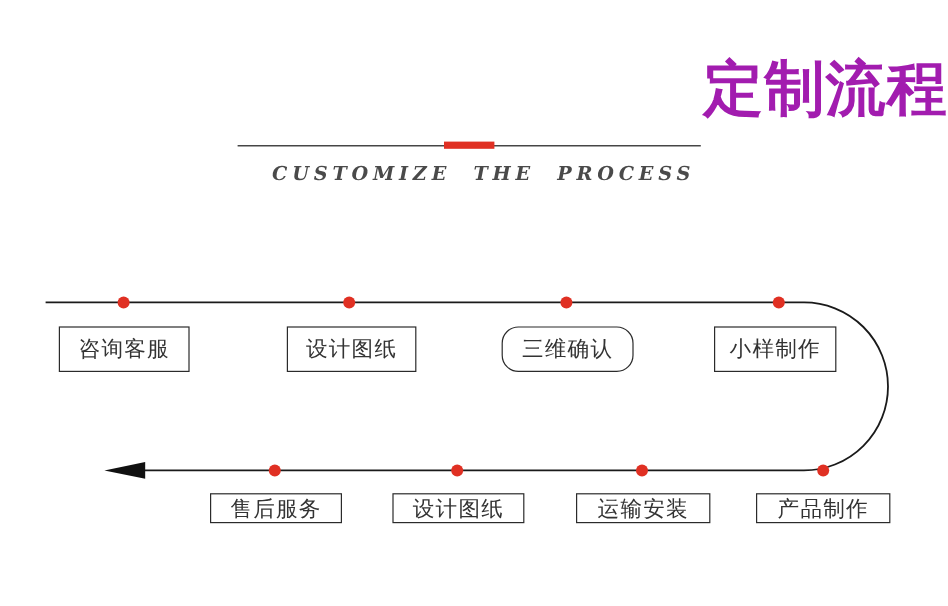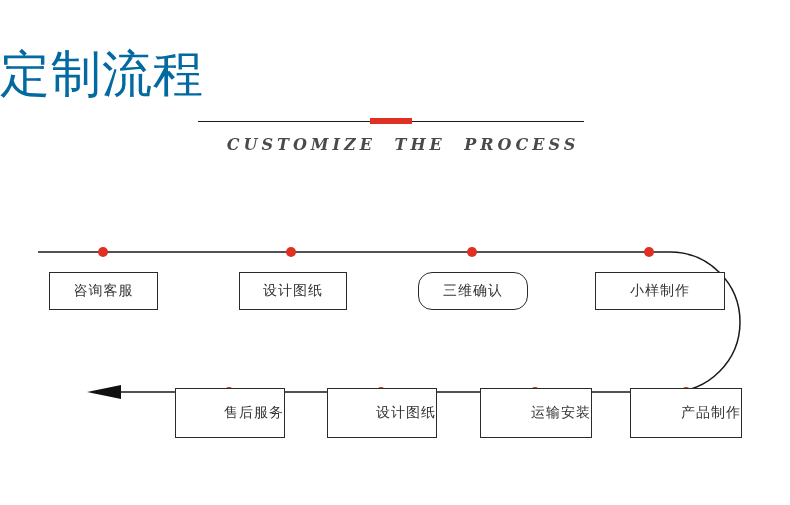--- a/index.html
+++ b/index.html
@@ -10,25 +10,25 @@
   html,body{margin:0;padding:0;background:#ffffff;}
   .page{
     position:relative;
     width:790px;height:505px;
     background:#ffffff;
     font-family:"DejaVu Sans","Liberation Sans",sans-serif;
     overflow:hidden;
   }
   .title{
     position:absolute;left:0;right:0;top:46px;
-    text-align:left;
+    text-align:right;
     font-size:50px;line-height:56px;
-    font-weight:normal;
+    font-weight:bold;
     letter-spacing:1px;
-    color:#0369a1;
+    color:#a21caf;
   }
   .divider{
     position:absolute;left:198px;top:121px;
     width:386px;height:1px;
     background:var(--line);
   }
   .divider-accent{
     position:absolute;left:370px;top:118px;
     width:42px;height:6px;
     background:var(--accent);
@@ -54,30 +54,30 @@
     stroke-width:1.5;
   }
   .arrowhead{fill:#111111;}
   .dot{fill:var(--accent);}
   .step-box{
     position:absolute;
     box-sizing:border-box;
     border:1px solid #2b2b2b;
     background:#ffffff;
     display:flex;align-items:center;justify-content:center;
-    font-size:14px;
+    font-size:18px;
     color:var(--text);
     letter-spacing:1px;
   }
   .row-top{top:272px;height:38px;}
-  .row-bottom{top:388px;height:50px;justify-content:flex-end;}
+  .row-bottom{top:411px;height:25px;}
   .b1{left:49px;width:109px;}
   .b2{left:239px;width:108px;}
   .b3{left:418px;width:110px;border-radius:14px;}
-  .b4{left:595px;width:130px;}
+  .b4{left:595px;width:102px;}
   .b5{left:175px;width:110px;}
   .b6{left:327px;width:110px;}
   .b7{left:480px;width:112px;}
   .b8{left:630px;width:112px;}
 </style>
 </head>
 <body>
 
 <div class="page">
 

